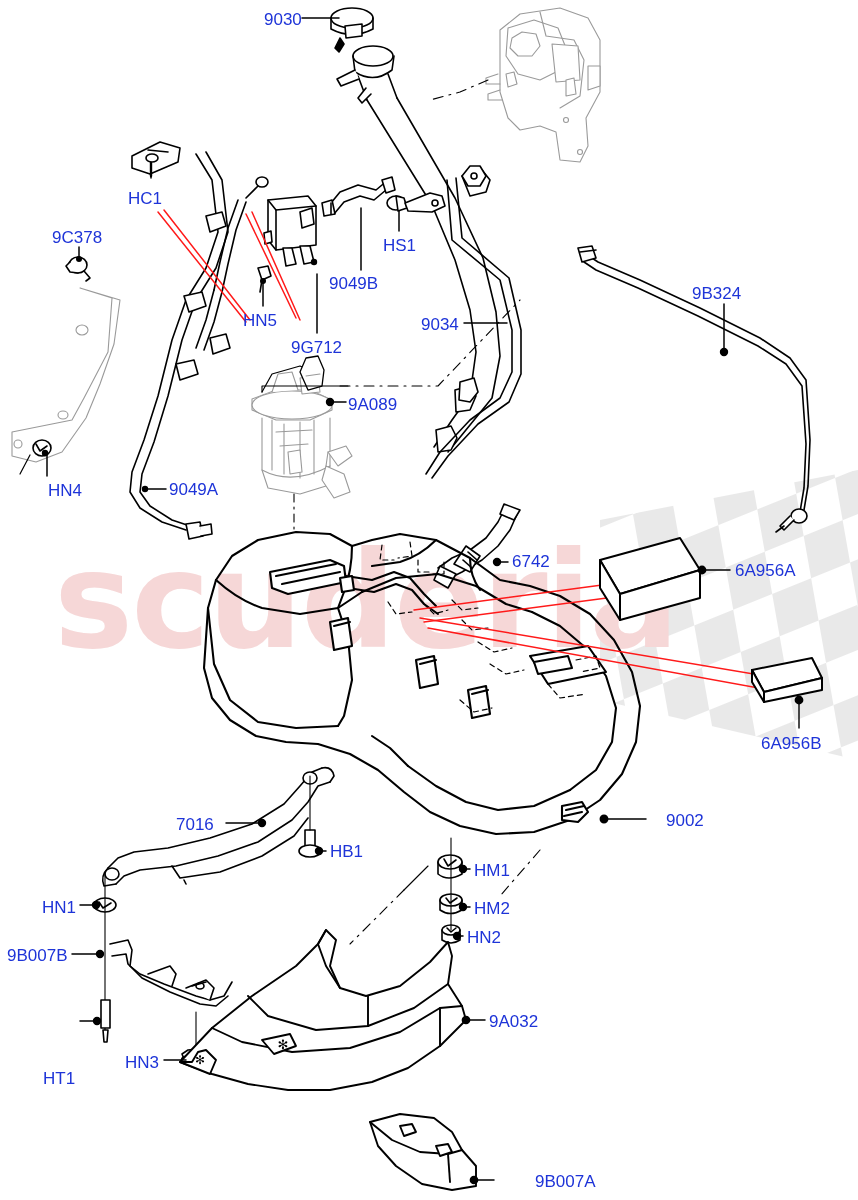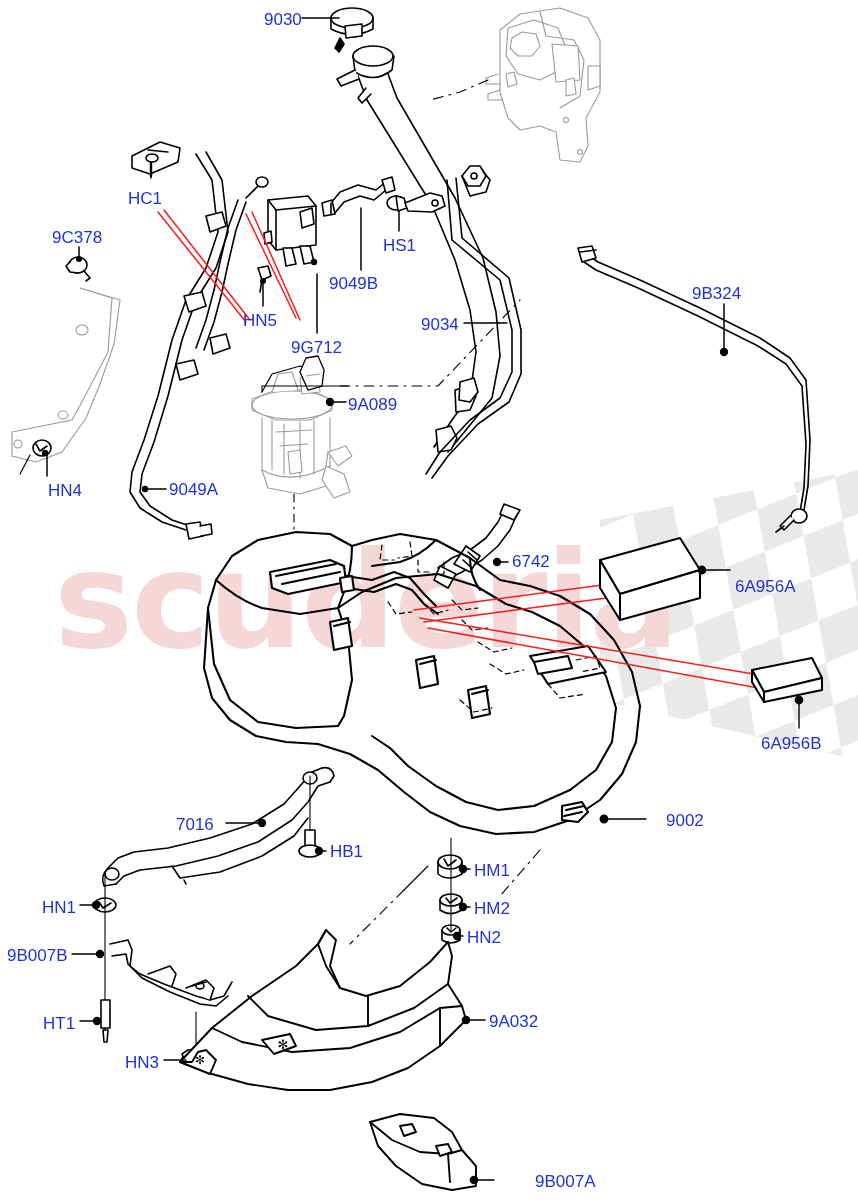--- a/index.html
+++ b/index.html
@@ -496,30 +496,30 @@
     <div class="lbl" style="left:383px;top:237px;">HS1</div>
     <div class="lbl" style="left:329px;top:275px;">9049B</div>
     <div class="lbl" style="left:243px;top:312px;">HN5</div>
     <div class="lbl" style="left:291px;top:339px;">9G712</div>
     <div class="lbl" style="left:421px;top:316px;">9034</div>
     <div class="lbl" style="left:692px;top:285px;text-align:center;">9B324</div>
     <div class="lbl" style="left:348px;top:396px;">9A089</div>
     <div class="lbl" style="left:36px;top:482px;margin-left:12px;">HN4</div>
     <div class="lbl" style="left:169px;top:481px;">9049A</div>
     <div class="lbl" style="left:512px;top:553px;">6742</div>
-    <div class="lbl" style="left:735px;top:562px;margin-top:16px;">6A956A</div>
+    <div class="lbl" style="left:735px;top:562px;">6A956A</div>
     <div class="lbl" style="left:761px;top:735px;">6A956B</div>
     <div class="lbl" style="left:176px;top:816px;">7016</div>
     <div class="lbl" style="left:330px;top:843px;">HB1</div>
     <div class="lbl" style="left:666px;top:812px;">9002</div>
     <div class="lbl" style="left:474px;top:862px;">HM1</div>
     <div class="lbl" style="left:42px;top:899px;">HN1</div>
     <div class="lbl" style="left:474px;top:900px;">HM2</div>
     <div class="lbl" style="left:467px;top:929px;">HN2</div>
     <div class="lbl" style="left:7px;top:947px;">9B007B</div>
-    <div class="lbl" style="left:43px;top:1015px;">HT1</div>
+    <div class="lbl" style="left:43px;top:1070px;">HT1</div>
     <div class="lbl" style="left:489px;top:1013px;">9A032</div>
     <div class="lbl" style="left:125px;top:1054px;">HN3</div>
     <div class="lbl" style="left:498px;top:1173px;margin-left:37px;">9B007A</div>
 
   </div>
 
 </div>
 
 </body></html>

